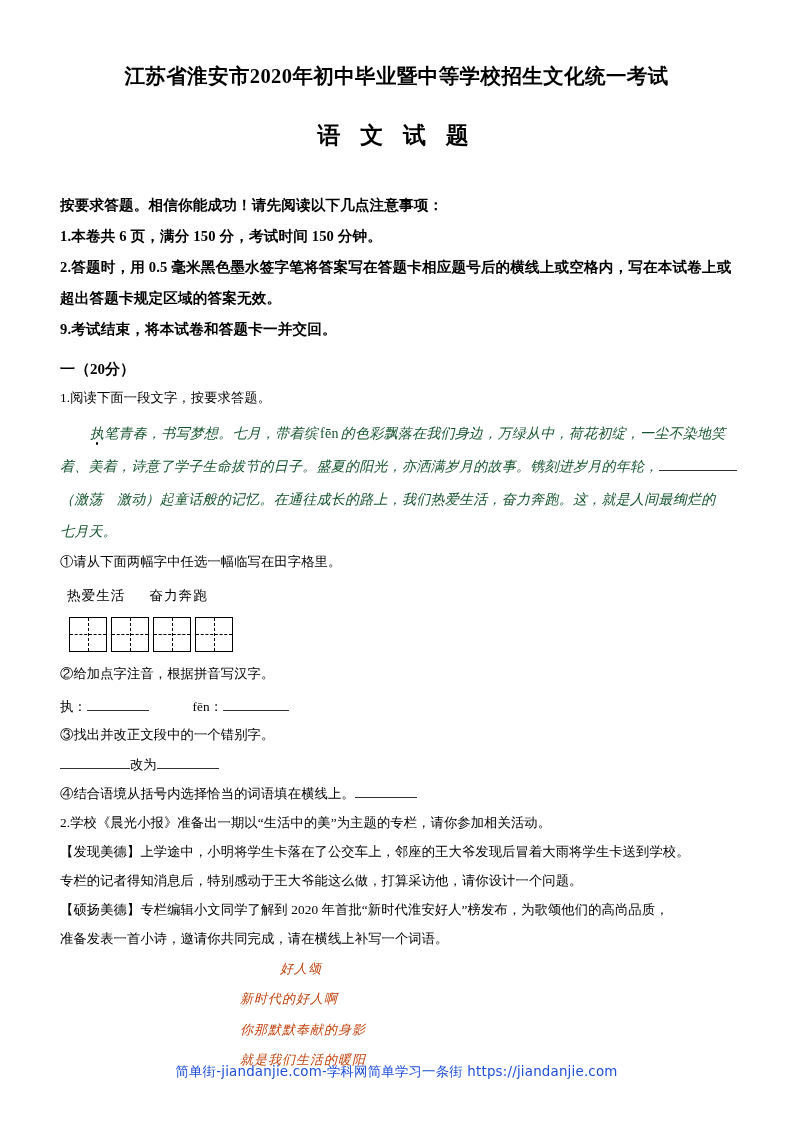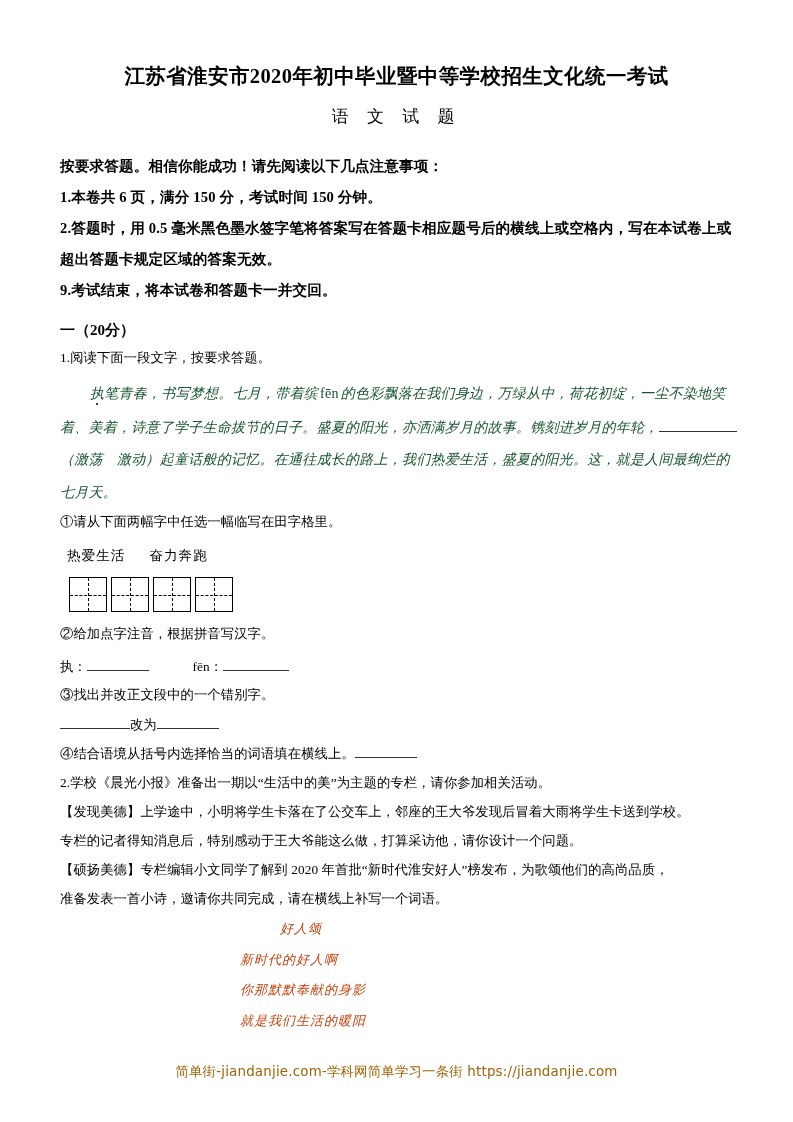--- a/index.html
+++ b/index.html
@@ -30,23 +30,23 @@
     text-align: center;
     font-size: 20.5px;
     font-weight: bold;
     letter-spacing: 0.4px;
     margin: 0;
     padding-top: 64px;
     line-height: 1.25;
   }
   .title-sub {
     text-align: center;
-    font-size: 17px;
-    font-weight: normal;
-    margin: 0;
+    font-size: 23px;
+    font-weight: bold;
+    margin: 16px;
     padding-top: 16px;
     letter-spacing: 7px;
     line-height: 1.25;
   }
 
   
   .instructions {
     margin: 0;
     padding: 24px 48px 0 60px;
   }
@@ -191,21 +191,21 @@
 
   
   .footer {
     position: absolute;
     left: 0;
     top: 1063px;
     width: 793px;
     text-align: center;
     font-family: "DejaVu Sans", "Liberation Sans", sans-serif;
     font-size: 13.4px;
-    color: #a16207;
+    color: #1d4ed8;
     letter-spacing: 0.2px;
   }
 </style>
 </head>
 <body>
 
 <div class="page">
 
   <h1 class="title-main">江苏省淮安市2020年初中毕业暨中等学校招生文化统一考试</h1>
   <h2 class="title-sub">语 文 试 题</h2>
@@ -223,21 +223,21 @@
     <div class="q-line">1.阅读下面一段文字，按要求答题。</div>
   </div>
 
   <div class="passage">
     <div>
       <span class="indent"></span><span class="dotted">执</span><span>笔青春，书写梦想。七月，带着缤</span><span class="pinyin">fēn</span><span>的色彩飘落在我们身边，万绿从中，荷花初绽，一尘不染地笑</span>
     </div>
     <div>
       <span>着、美着，诗意了学子生命拔节的日子。盛夏的阳光，亦洒满岁月的故事。镌刻进岁月的年轮，</span><span class="blank b1"></span>
     </div>
-    <div>（激荡　激动）起童话般的记忆。在通往成长的路上，我们热爱生活，盛夏的阳光。这，就是人间最绚烂的</div>
+    <div>（激荡　激动）起童话般的记忆。在通往成长的路上，我们热爱生活，奋力奔跑。这，就是人间最绚烂的</div>
     <div>七月天。</div>
   </div>
 
   <div class="body-wrap">
     <div class="q-line">①请从下面两幅字中任选一幅临写在田字格里。</div>
   </div>
   <div class="calli-label">
     <span>热爱生活</span><span class="gap"></span><span>奋力奔跑</span>
   </div>
   <div class="grid">

